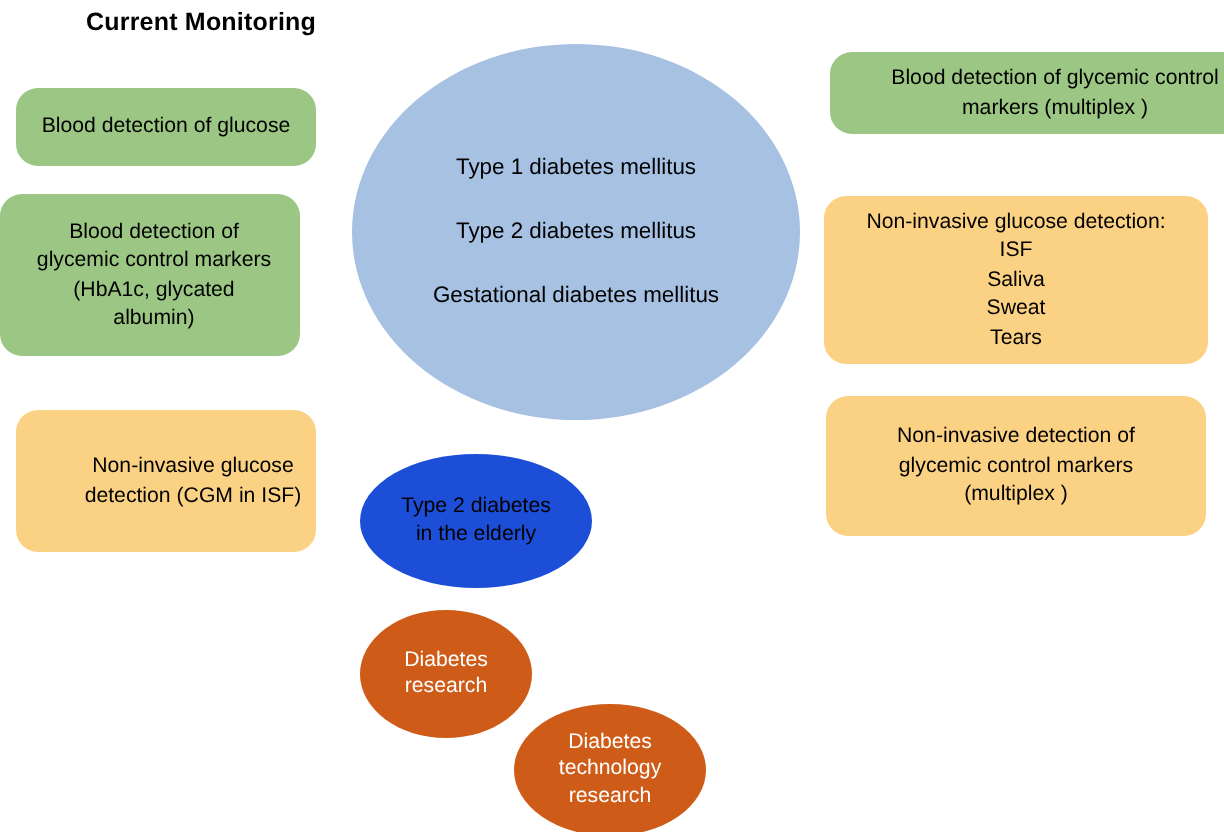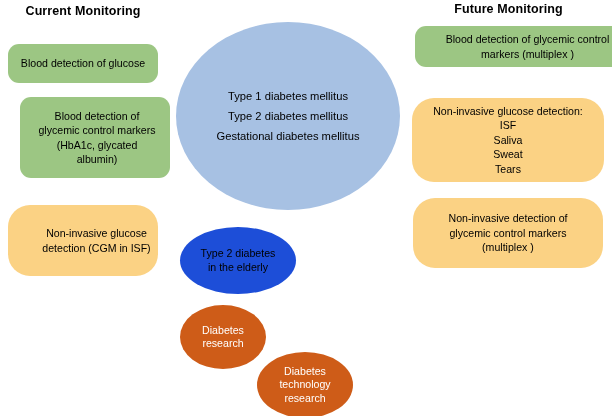--- a/index.html
+++ b/index.html
@@ -14,64 +14,64 @@
     background: #ffffff;
     overflow: hidden;
     font-family: "Liberation Sans", sans-serif;
     color: #000000;
   }
   .col-heading {
     position: absolute;
     font-size: 12.5px;
     font-weight: bold;
     color: #000000;
-    text-align: center;
+    text-align: right;
     letter-spacing: 0.1px;
   }
   #heading-current { left: 8px;  top: 4px;  width: 150px; }
   #heading-future  { left: 415px; top: 2px; width: 187px; }
 
   .rbox {
     position: absolute;
     border-radius: 11px;
     display: flex;
     align-items: center;
     justify-content: center;
     text-align: center;
     font-size: 10.6px;
     line-height: 14.4px;
     padding: 0 6px;
     box-sizing: border-box;
     white-space: pre-line;
   }
   .green { background: #9cc683; }
-  .yellow { background: #fbd284; border-radius: 22px; }
+  .yellow { background: #fbd284; }
 
   #box-left-1 { left: 8px;  top: 44px;  width: 150px; height: 39px; }
-  #box-left-2 { left: 20px;  top: 97px;  width: 150px; height: 81px; padding-left: 10px; }
+  #box-left-2 { left: 0;  top: 97px;  width: 150px; height: 81px; padding-left: 10px; }
   #box-left-3 { left: 8px;  top: 205px; width: 150px; height: 71px; padding-left: 33px; }
   #box-right-1 { left: 415px; top: 26px;  width: 225px; height: 41px; }
   #box-right-2 { left: 412px; top: 98px;  width: 192px; height: 84px; }
   #box-right-3 { left: 413px; top: 198px; width: 190px; height: 70px; }
 
   .ellipse {
     position: absolute;
     border-radius: 50%;
     display: flex;
     align-items: center;
     justify-content: center;
     text-align: center;
     white-space: pre-line;
     box-sizing: border-box;
   }
   #ellipse-main {
     left: 176px; top: 22px; width: 224px; height: 188px;
     background: #a7c1e3;
     font-size: 11.2px;
-    line-height: 20px;
+    line-height: 32px;
     color: #000000;
     z-index: 1;
   }
   #ellipse-elderly {
     left: 180px; top: 227px; width: 116px; height: 67px;
     background: #1d4ed8;
     font-size: 10.6px;
     line-height: 13.5px;
     z-index: 2;
   }
@@ -99,21 +99,20 @@
     z-index: 5;
   }
 </style>
 </head>
 <body>
 
 <div id="canvas">
 
   <div class="col-heading" id="heading-current">Current Monitoring</div>
 
-  <div class="col-heading" id="heading-future">Future Monitoring</div>
 
   <div class="rbox green" id="box-left-1">Blood detection of glucose</div>
 
   <div class="rbox green" id="box-left-2">Blood detection of
 glycemic control markers
 (HbA1c, glycated
 albumin)</div>
 
   <div class="rbox yellow" id="box-left-3">Non-invasive  glucose
 detection (CGM in ISF)</div>

